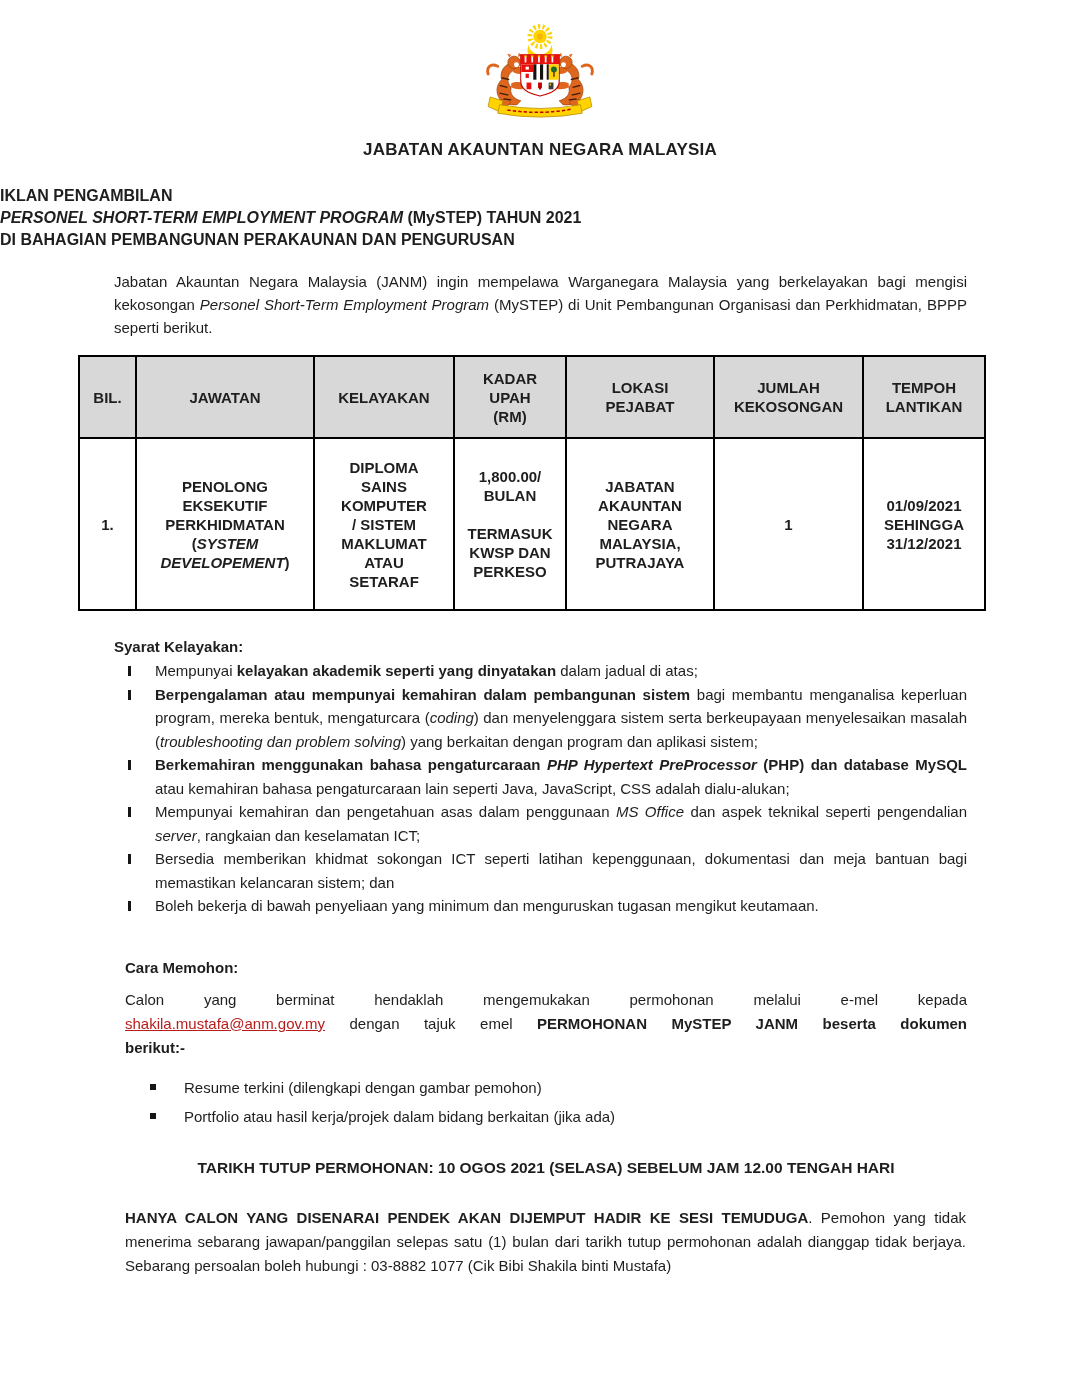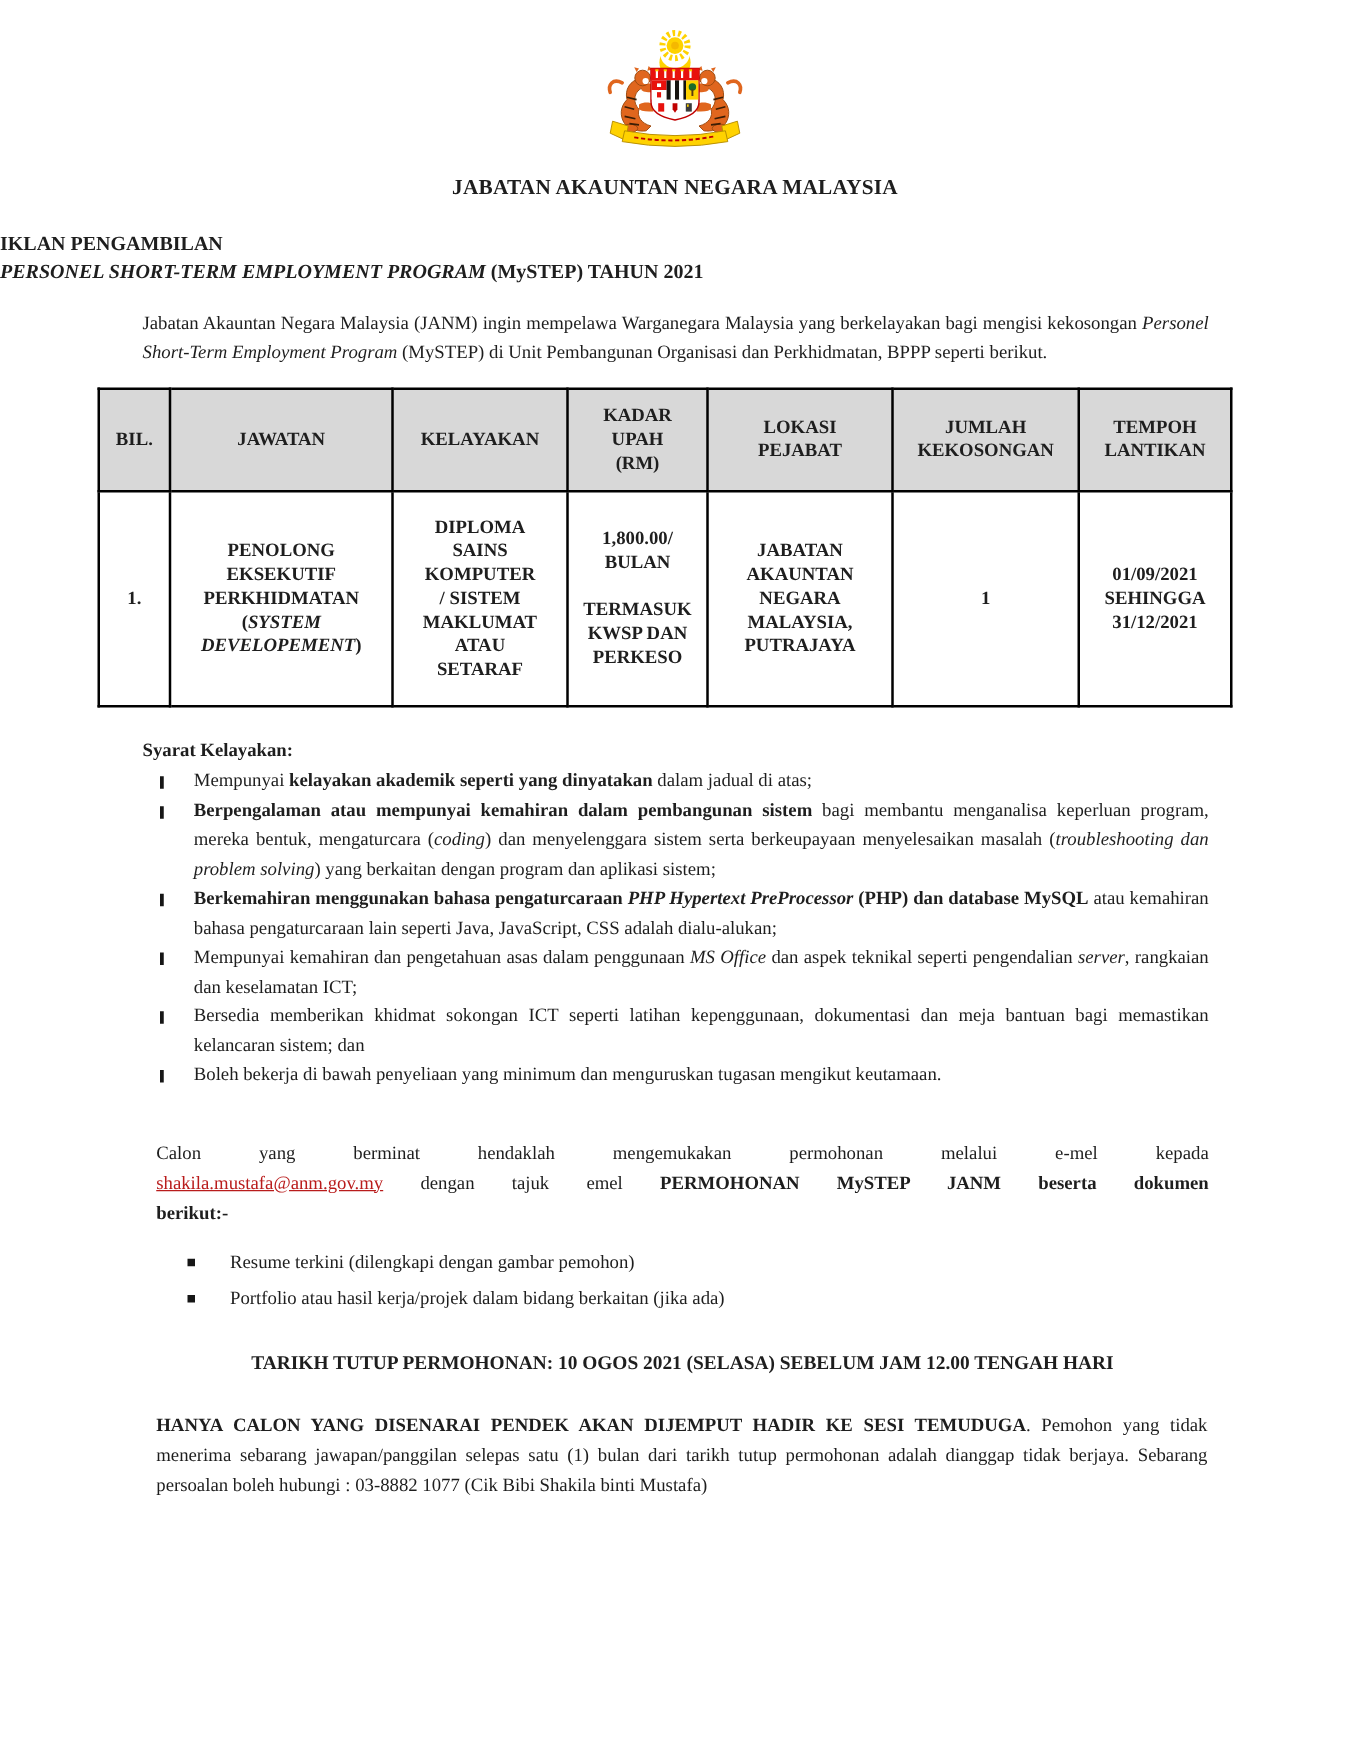--- a/index.html
+++ b/index.html
@@ -1,18 +1,18 @@
 <!DOCTYPE html>
 <html><head>
 <meta charset="utf-8">
 <style>
   html,body{margin:0;padding:0;background:#ffffff;}
   .page{
     width:1080px;height:1398px;margin:0 auto;background:#ffffff;
-    font-family:Liberation Serif, serif;color:#1e1e1e;
+    font-family:Liberation Sans, sans-serif;color:#1e1e1e;
     position:relative;overflow:hidden;
   }
   .b{font-weight:bold;}
   .i{font-style:italic;}
   .lnk{color:#b91c1c;text-decoration:underline;cursor:pointer;}
   .just{text-align:justify;}
   .jlast{text-align-last:justify;}
 
   .logo{display:block;margin:24px auto 0;width:200px;height:96px;}
 
@@ -116,20 +116,21 @@
       <path d="M58,84 Q100,92 142,84 L144,93 Q100,101 56,93 Z" fill="#ffd200" stroke="#b78d00" stroke-width="0.8"></path>
       <path d="M66,89.5 Q100,95 134,88.5" stroke="#c00000" stroke-width="1.6" stroke-dasharray="3.5 2.2" fill="none"></path>
     </g>
   </svg>
 
   <h1 class="t1">JABATAN AKAUNTAN NEGARA MALAYSIA</h1>
 
   <div class="subt">
     <div>IKLAN PENGAMBILAN</div>
     <div><span class="b i">PERSONEL SHORT-TERM EMPLOYMENT PROGRAM</span><span class="b"> (MySTEP) TAHUN 2021</span></div>
+    <div>DI BAHAGIAN PEMBANGUNAN PERAKAUNAN DAN PENGURUSAN</div>
   </div>
 
   <p class="intro just"><span>Jabatan Akauntan Negara Malaysia (JANM) ingin mempelawa Warganegara Malaysia yang berkelayakan bagi mengisi kekosongan </span><span class="i">Personel Short-Term Employment Program</span><span> (MySTEP) di Unit Pembangunan Organisasi dan Perkhidmatan, BPPP seperti berikut.</span></p>
 
   <table>
     <colgroup>
       <col style="width:57px">
         <col style="width:178px">
         <col style="width:140px">
         <col style="width:112px">
@@ -211,20 +212,21 @@
           <div class="bt just"><span>Bersedia memberikan khidmat sokongan ICT seperti latihan kepenggunaan, dokumentasi dan meja bantuan bagi memastikan kelancaran sistem; dan</span></div>
         </li>
       <li>
           <span class="tick"></span>
           <div class="bt just"><span>Boleh bekerja di bawah penyeliaan yang minimum dan menguruskan tugasan mengikut keutamaan.</span></div>
         </li>
     </ul>
   </section>
 
   <section class="cara">
+    <h2>Cara Memohon:</h2>
     <p class="carap just jlast"><span>Calon yang berminat hendaklah mengemukakan permohonan melalui e-mel kepada</span><br><a href="mailto:shakila.mustafa@anm.gov.my" class="lnk">shakila.mustafa@anm.gov.my</a><span> dengan tajuk emel </span><span class="b">PERMOHONAN MySTEP JANM beserta dokumen</span><br><span class="b">berikut:-</span></p>
     <ul class="sqbullets">
       <li>
           <span class="sq"></span>
           <div>Resume terkini (dilengkapi dengan gambar pemohon)</div>
         </li>
       <li>
           <span class="sq"></span>
           <div>Portfolio atau hasil kerja/projek dalam bidang berkaitan (jika ada)</div>
         </li>

